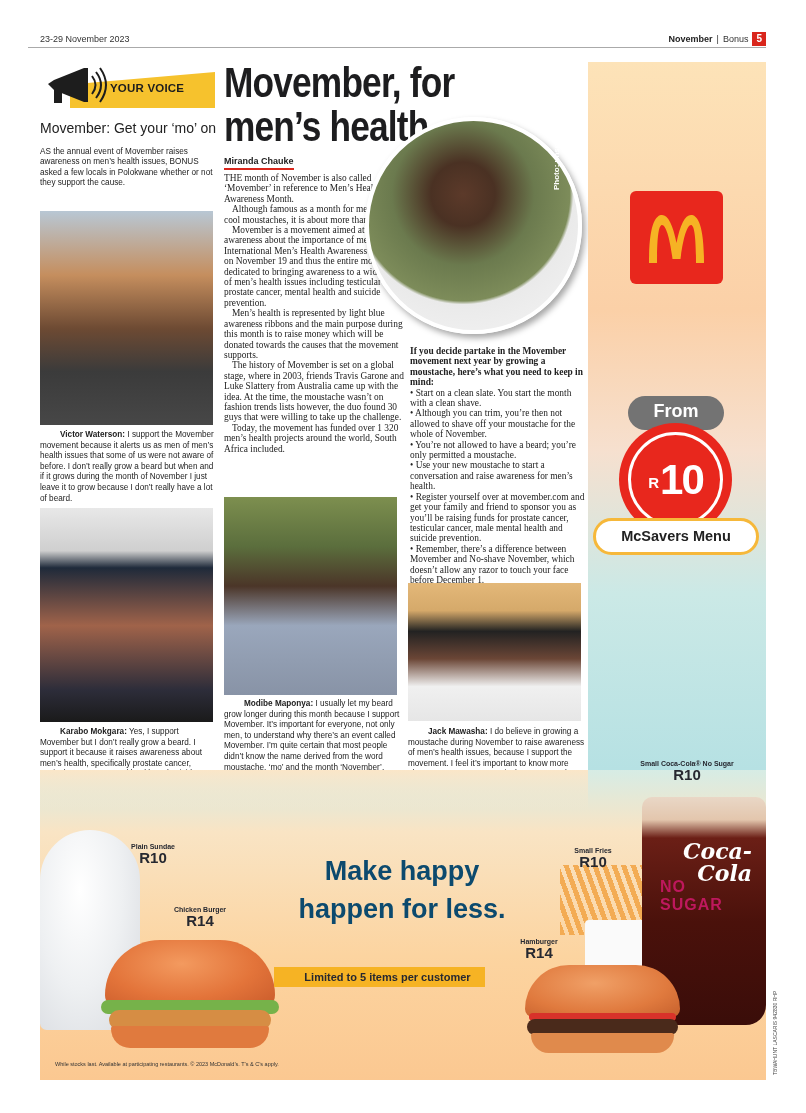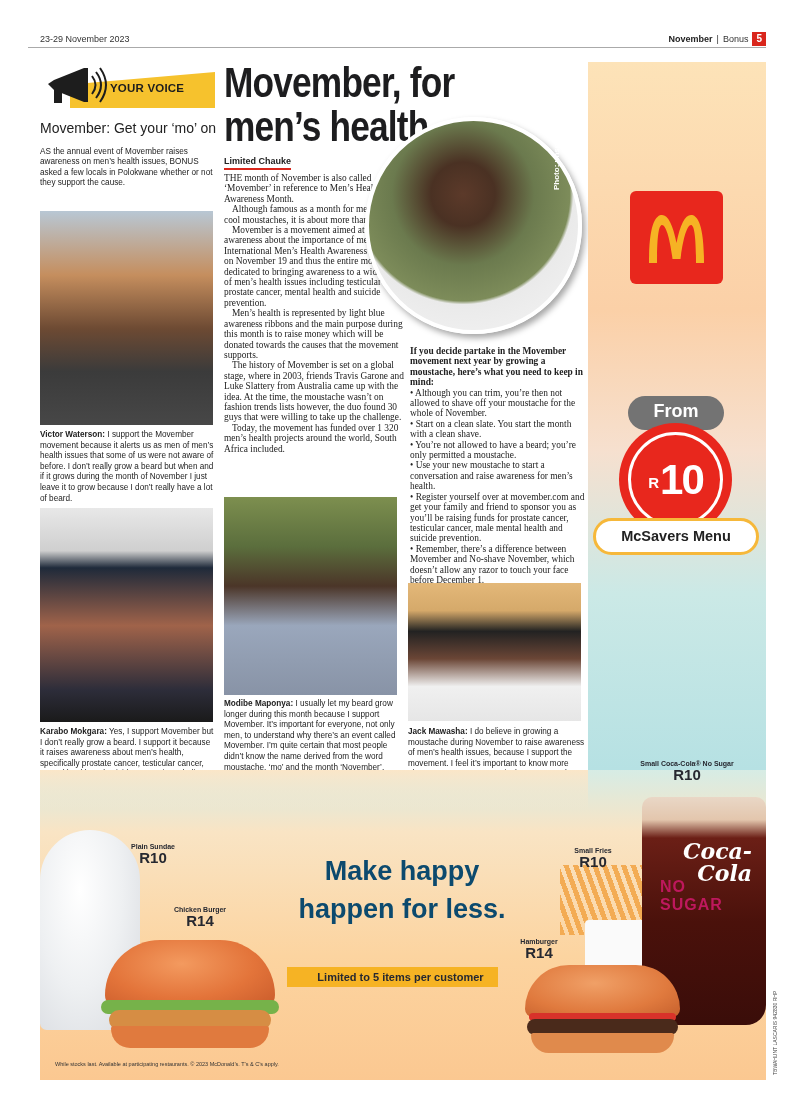--- a/index.html
+++ b/index.html
@@ -33,21 +33,21 @@
   .photo-modibe { left: 224px; top: 497px; width: 173px; height: 198px;
     background: linear-gradient(180deg, #7d8f4f 0%, #5b6e3d 25%, #4b3528 45%, #9aa7bc 65%, #8893a6 100%); }
   .photo-jack { left: 408px; top: 583px; width: 173px; height: 138px;
     background: linear-gradient(180deg, #e3b879 0%, #d5a96a 20%, #222 35%, #6b4636 55%, #f0f0f0 75%, #e6e6e6 100%); }
   .photo-circle { left: 365px; top: 117px; width: 217px; height: 217px; border-radius: 50%;
     border: 4px solid #fff; box-shadow: 3px 4px 6px rgba(0,0,0,0.35);
     background: radial-gradient(circle at 45% 35%, #5c3a2a 0%, #4a3123 18%, #6b7a4e 40%, #7d8c5a 60%, #eaeaea 62%, #f5f5f5 100%); }
   .photo-credit { left: 552px; top: 190px; font-size: 8px; color: #fff; font-weight: bold; transform: rotate(-90deg); transform-origin: left top; white-space: nowrap; }
 
   .caption { font-size: 8.2px; line-height: 10.6px; color: #222; }
-  .caption b { font-weight: bold; }
+  .caption b { font-weight: bold; margin-left: 20px; }
   .cap-victor { left: 40px; top: 430px; width: 176px; }
   .cap-karabo { left: 40px; top: 727px; width: 176px; }
   .cap-modibe { left: 224px; top: 699px; width: 178px; }
   .cap-jack { left: 408px; top: 727px; width: 180px; }
 
   
   .main-title { left: 224px; top: 60px; width: 350px; font-family: "Liberation Sans", sans-serif; font-weight: bold;
     font-size: 43px; line-height: 44px; color: #1d1d1f; letter-spacing: -1px; transform: scaleX(0.82); transform-origin: left top; }
   .byline { left: 224px; top: 156px; font-size: 9px; font-weight: bold; color: #222; padding-bottom: 2px; border-bottom: 2px solid #d9261c; }
   .body-text { font-family: "Liberation Serif", serif; font-size: 9.4px; line-height: 10.4px; color: #222; }
@@ -70,21 +70,21 @@
   .price-inner .r { font-size: 15px; margin-top: 6px; margin-right: 1px; }
   .price-inner .n { font-size: 42px; letter-spacing: -2px; }
   .savers-pill { left: 593px; top: 518px; width: 166px; height: 37px; background: #fff; border: 3px solid #f6b83a; border-radius: 19px;
     font-weight: bold; font-size: 14.5px; color: #222; text-align: center; line-height: 31px; }
 
   
   .ad-bottom { left: 40px; top: 770px; width: 726px; height: 310px;
     background: linear-gradient(180deg, #d6ece5 0%, #f9e4c4 20%, #fcd4a0 60%, #fbc891 100%); }
   .ad-bottom-fade { left: 40px; top: 770px; width: 548px; height: 40px; background: linear-gradient(180deg, #fbe6c8 0%, rgba(251,230,200,0) 100%); }
   .headline { left: 282px; top: 852px; width: 240px; text-align: center; font-weight: bold; font-size: 27px; line-height: 38px; color: #0c4a6e; }
-  .limited { left: 287px; top: 967px; width: 211px; height: 20px; background: #f6b324; font-weight: bold; font-size: 11px; line-height: 20px; text-align: center; color: #262830; padding-left: 16px; }
+  .limited { left: 274px; top: 967px; width: 211px; height: 20px; background: #f6b324; font-weight: bold; font-size: 11px; line-height: 20px; text-align: center; color: #262830; padding-left: 16px; }
   .item-label { text-align: center; color: #262830; font-weight: bold; }
   .item-label .nm { font-size: 7px; display: block; }
   .item-label .pr { font-size: 15px; display: block; line-height: 16px; }
   .lbl-sundae { left: 118px; top: 843px; width: 70px; }
   .lbl-chicken { left: 165px; top: 906px; width: 70px; }
   .lbl-fries { left: 563px; top: 847px; width: 60px; }
   .lbl-hamburger { left: 508px; top: 938px; width: 62px; }
   .lbl-coke { left: 632px; top: 760px; width: 110px; }
 
   .sundae { left: 40px; top: 830px; width: 100px; height: 200px; border-radius: 60px 60px 8px 8px;
@@ -140,38 +140,38 @@
 <div class="abs caption cap-victor">
   <b>Victor Waterson:</b><span> I support the Movember movement because it alerts us as men of men’s health issues that some of us were not aware of before. I don’t really grow a beard but when and if it grows during the month of November I just leave it to grow because I don’t really have a lot of beard.</span>
 </div>
 
 <div class="abs photo photo-karabo"></div>
 <div class="abs caption cap-karabo">
   <b>Karabo Mokgara:</b><span> Yes, I support Movember but I don’t really grow a beard. I support it because it raises awareness about men’s health, specifically prostate cancer, testicular cancer, mental health and suicide prevention. I believe there are also women that learn from this movement as well.</span>
 </div>
 
 <div class="abs main-title">Movember, for men’s health</div>
-<div class="abs byline">Limited Chauke</div>
+<div class="abs byline">Miranda Chauke</div>
 
 <div class="abs body-text article-col">
   <p>THE month of November is also called ‘Movember’ in reference to Men’s Health Awareness Month.</p>
   <p class="ind">Although famous as a month for men growing cool moustaches, it is about more than that.</p>
   <p class="ind">Movember is a movement aimed at raising awareness about the importance of men’s health. International Men’s Health Awareness Day falls on November 19 and thus the entire month is dedicated to bringing awareness to a wide range of men’s health issues including testicular cancer, prostate cancer, mental health and suicide prevention.</p>
   <p class="ind">Men’s health is represented by light blue awareness ribbons and the main purpose during this month is to raise money which will be donated towards the causes that the movement supports.</p>
   <p class="ind">The history of Movember is set on a global stage, where in 2003, friends Travis Garone and Luke Slattery from Australia came up with the idea. At the time, the moustache wasn’t on fashion trends lists however, the duo found 30 guys that were willing to take up the challenge.</p>
   <p class="ind">Today, the movement has funded over 1 320 men’s health projects around the world, South Africa included.</p>
 </div>
 
 <div class="abs photo-circle"></div>
 <div class="abs photo-credit">Photo: unsplash</div>
 
 <div class="abs body-text tips">
   <p class="lead">If you decide partake in the Movember movement next year by growing a moustache, here’s what you need to keep in mind:</p>
+  <p>• Start on a clean slate. You start the month with a clean shave.</p>
   <p>• Although you can trim, you’re then not allowed to shave off your moustache for the whole of November.</p>
-  <p>• Start on a clean slate. You start the month with a clean shave.</p>
   <p>• You’re not allowed to have a beard; you’re only permitted a moustache.</p>
   <p>• Use your new moustache to start a conversation and raise awareness for men’s health.</p>
   <p>• Register yourself over at movember.com and get your family and friend to sponsor you as you’ll be raising funds for prostate cancer, testicular cancer, male mental health and suicide prevention.</p>
   <p>• Remember, there’s a difference between Movember and No-shave November, which doesn’t allow any razor to touch your face before December 1.</p>
 </div>
 
 <div class="abs photo photo-modibe"></div>
 <div class="abs caption cap-modibe">
   <b>Modibe Maponya:</b><span> I usually let my beard grow longer during this month because I support Movember. It’s important for everyone, not only men, to understand why there’s an event called Movember. I’m quite certain that most people didn’t know the name derived from the word moustache, ‘mo’ and the month ‘November’, hence why some grow a bit of moustache during this month, and I’m one of them.</span>
 </div>

